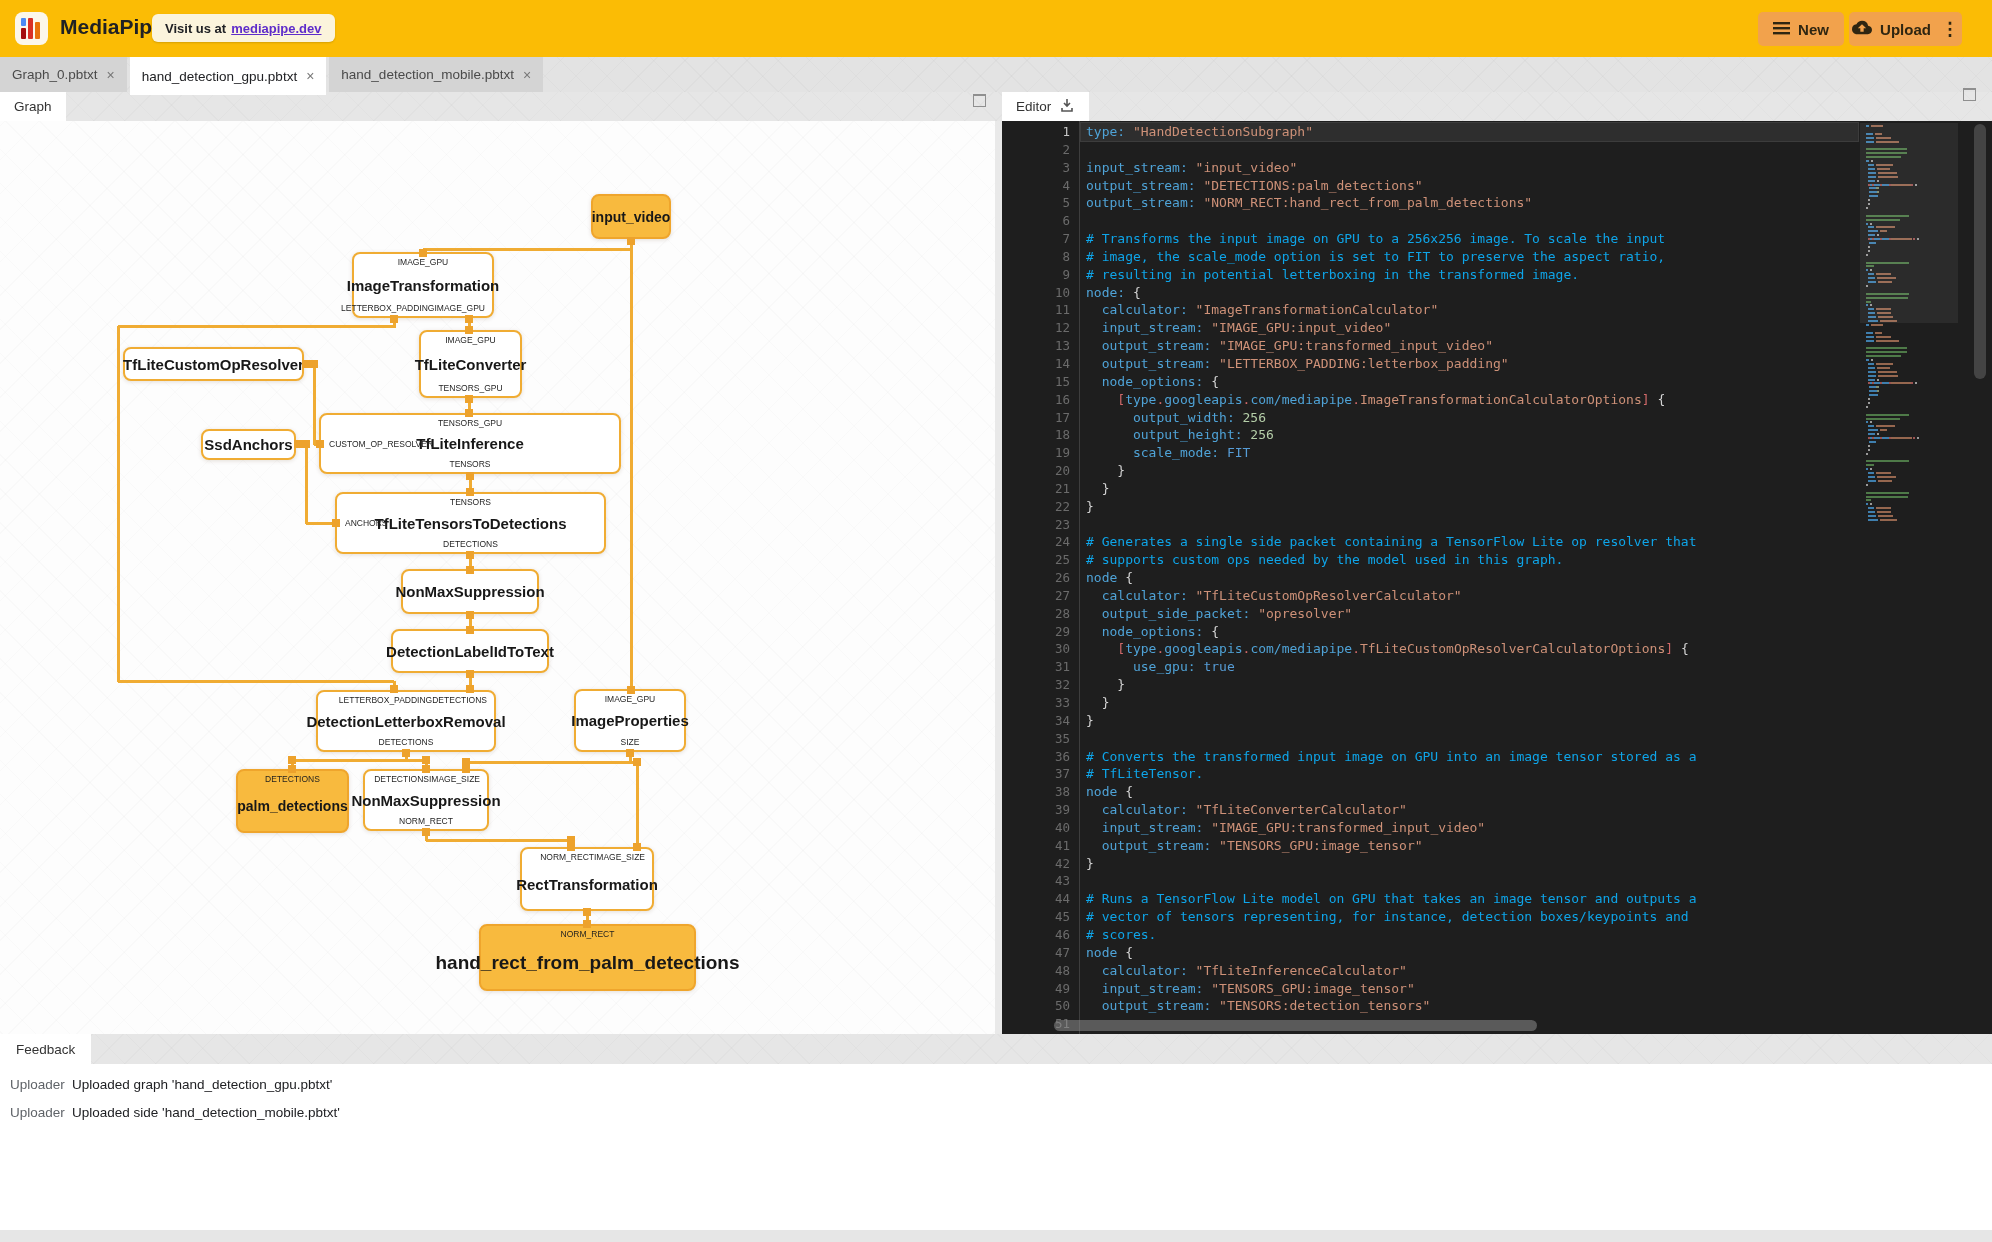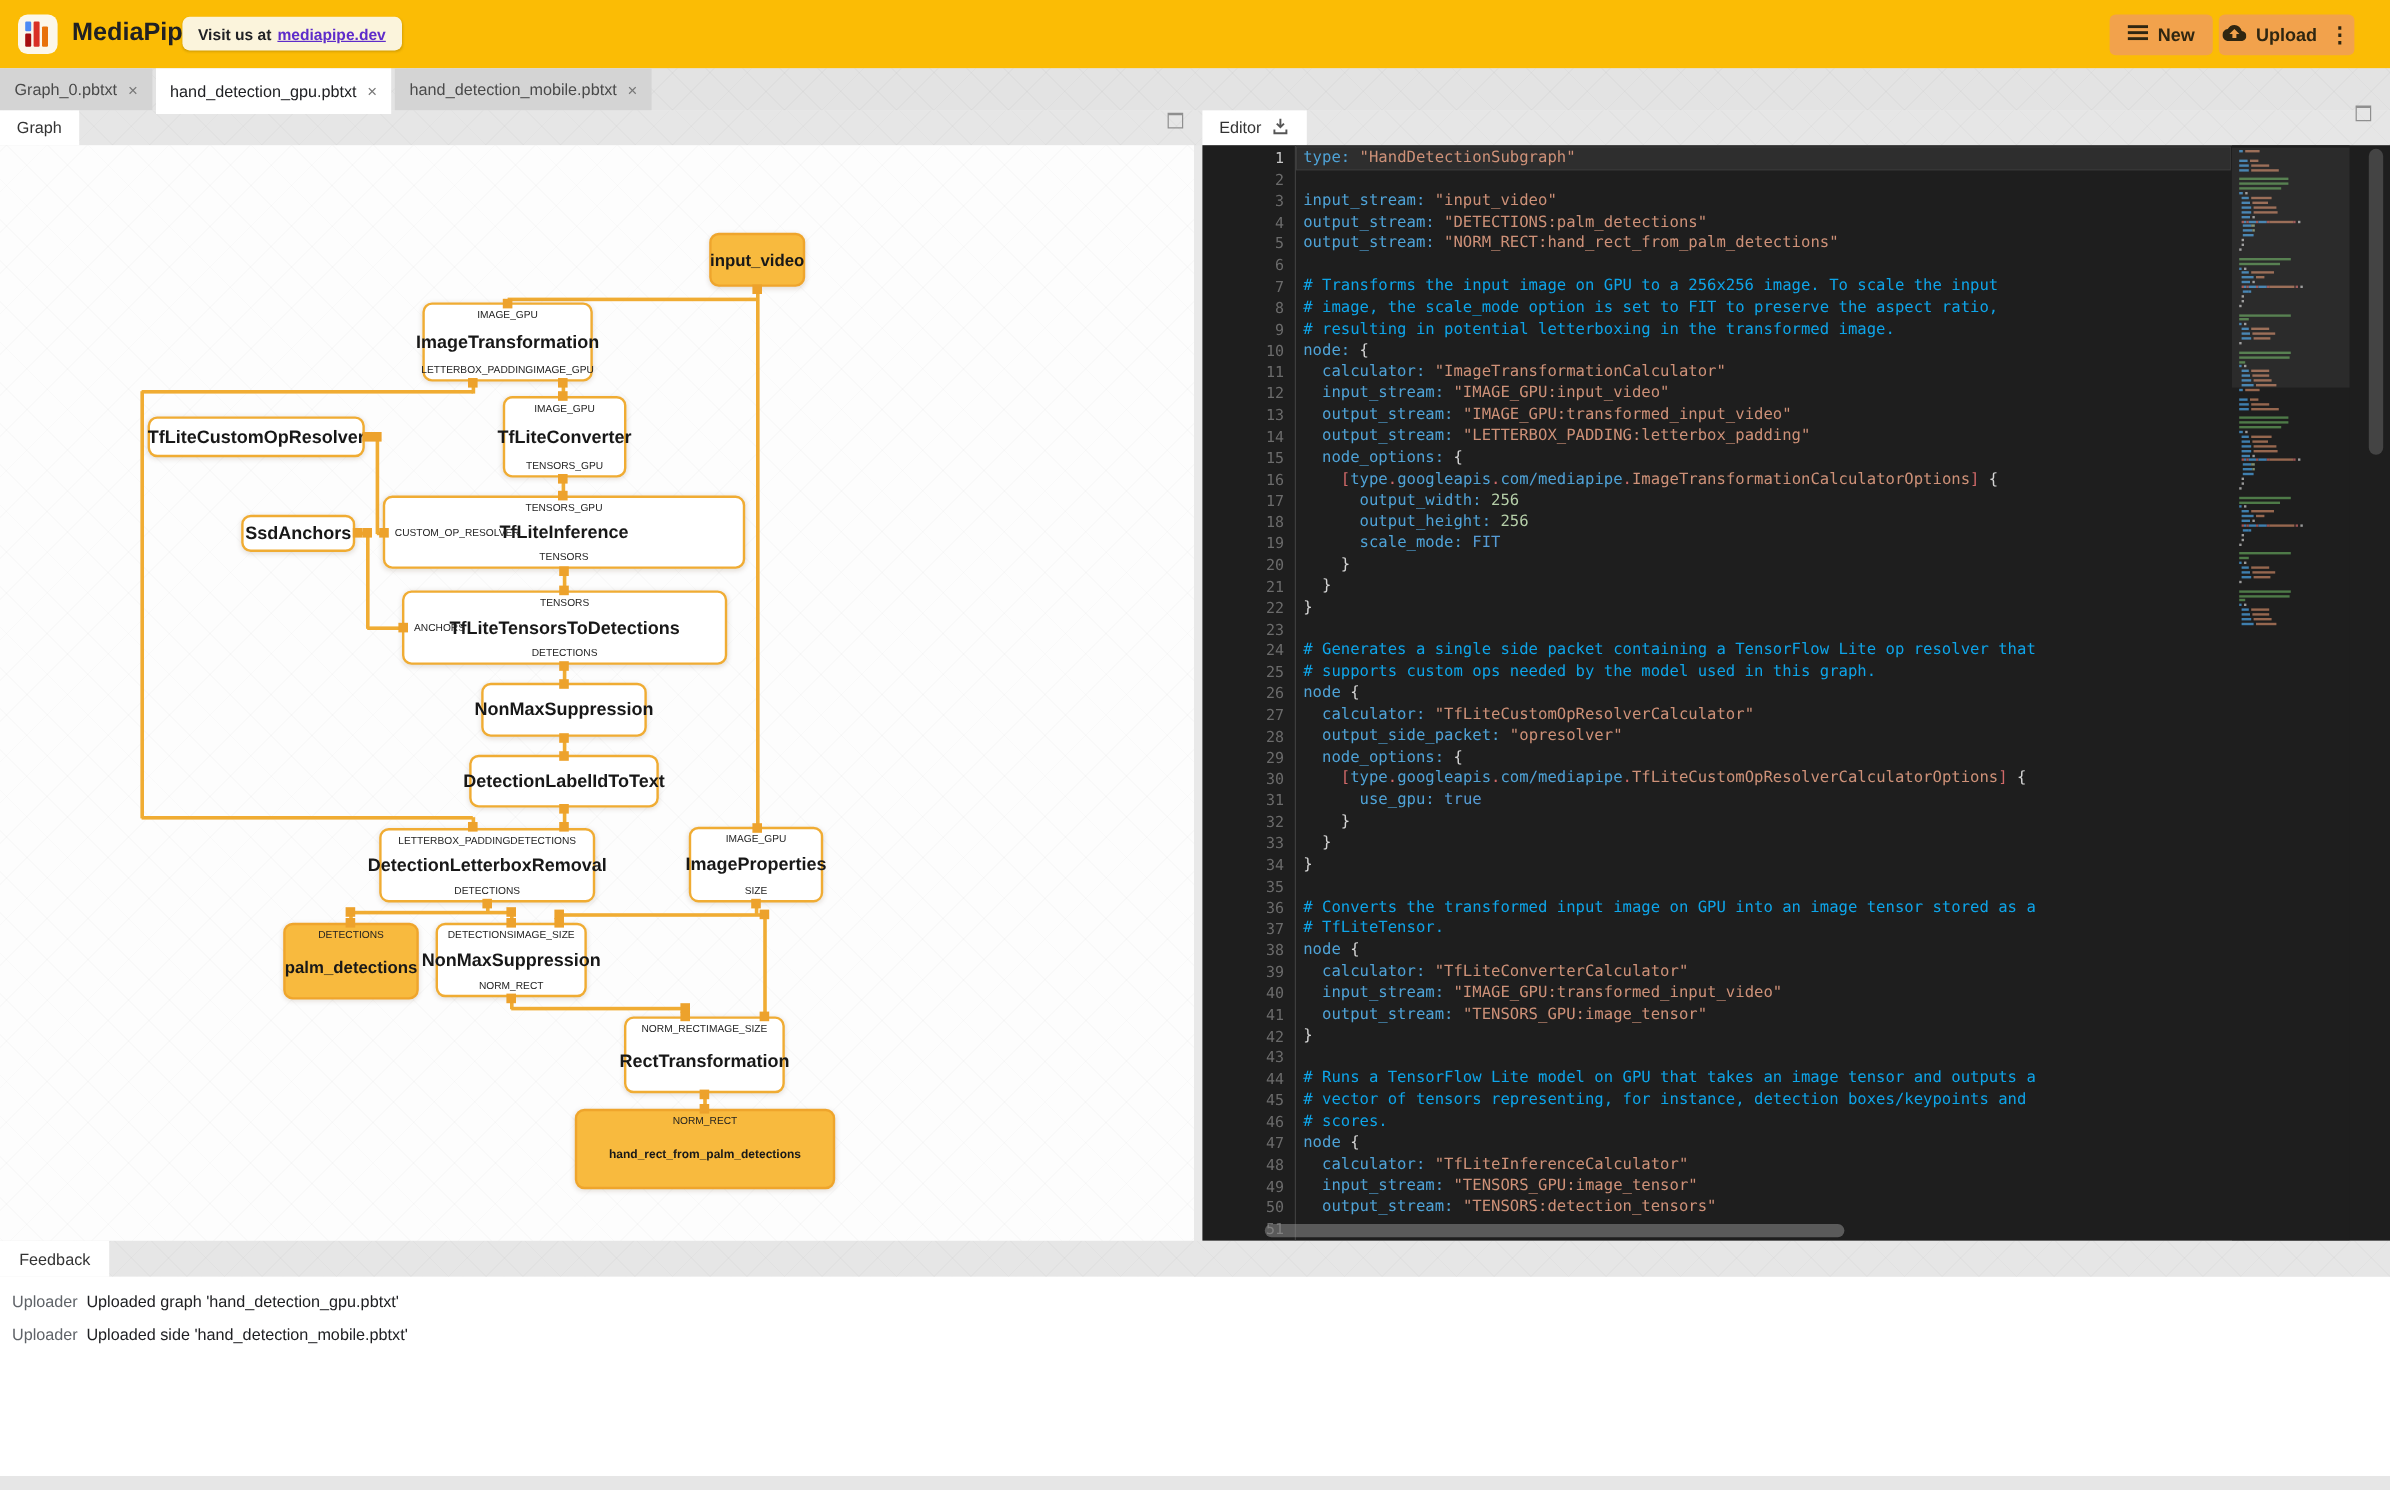--- a/index.html
+++ b/index.html
@@ -48,21 +48,21 @@
                                 repeating-linear-gradient(-45deg,rgba(0,0,0,.016) 0 1px,transparent 1px 24px);
                overflow:hidden;}
   .gedge{position:absolute;background:#F0AC33;}
   .gdot{position:absolute;width:8px;height:8px;background:#EDA22C;}
   .gnode{position:absolute;box-sizing:border-box;border:2px solid #F0AC33;border-radius:8px;background:#fff;
          display:flex;flex-direction:column;justify-content:space-between;padding:3px 5px;
          box-shadow:0 1px 4px rgba(80,50,0,.15);cursor:pointer;}
   .gnode.filled{background:#F8BA3E;border-color:#EFA52C;}
   .ports{display:flex;justify-content:space-around;font-size:8.5px;color:#1F1F1F;line-height:10px;
          white-space:nowrap;}
-  .ports.tight{justify-content:center;padding:0 2px;}
+  .ports.tight{justify-content:flex-end;padding:0 2px;}
   .nmid{position:relative;flex:1;display:flex;align-items:center;justify-content:center;}
   .ntitle{font-weight:bold;font-size:15px;color:#181818;white-space:nowrap;text-align:center;}
   .leftlabel{position:absolute;left:3px;top:50%;transform:translateY(-50%);font-size:8.5px;color:#1F1F1F;
              white-space:nowrap;}
 
   
   .editor-panel{position:absolute;left:1002px;top:121px;width:990px;height:913px;background:#1E1E1E;
                 overflow:hidden;}
   .gutter{position:absolute;left:0;top:0;width:78px;height:100%;padding-top:2px;
           border-right:1px solid #3E3E3E;box-sizing:border-box;}
@@ -340,21 +340,21 @@
       <div class="nmid">
           <span class="ntitle">RectTransformation</span>
         </div>
     </div>
 
     <div class="gnode filled" style="left:479px;top:803px;width:217px;height:67px;">
       <div class="ports">
           <span>NORM_RECT</span>
         </div>
       <div class="nmid">
-          <span class="ntitle" style="font-size:10px;">hand_rect_from_palm_detections</span>
+          <span class="ntitle" style="font-size:19px;">hand_rect_from_palm_detections</span>
         </div>
     </div>
 
     <div id="dots">
         <div class="gdot" style="left: 627px; top: 116px;"></div>
         <div class="gdot" style="left: 419px; top: 128px;"></div>
         <div class="gdot" style="left: 627px; top: 565px;"></div>
         <div class="gdot" style="left: 465px; top: 194px;"></div>
         <div class="gdot" style="left: 465px; top: 205px;"></div>
         <div class="gdot" style="left: 390px; top: 194px;"></div>

